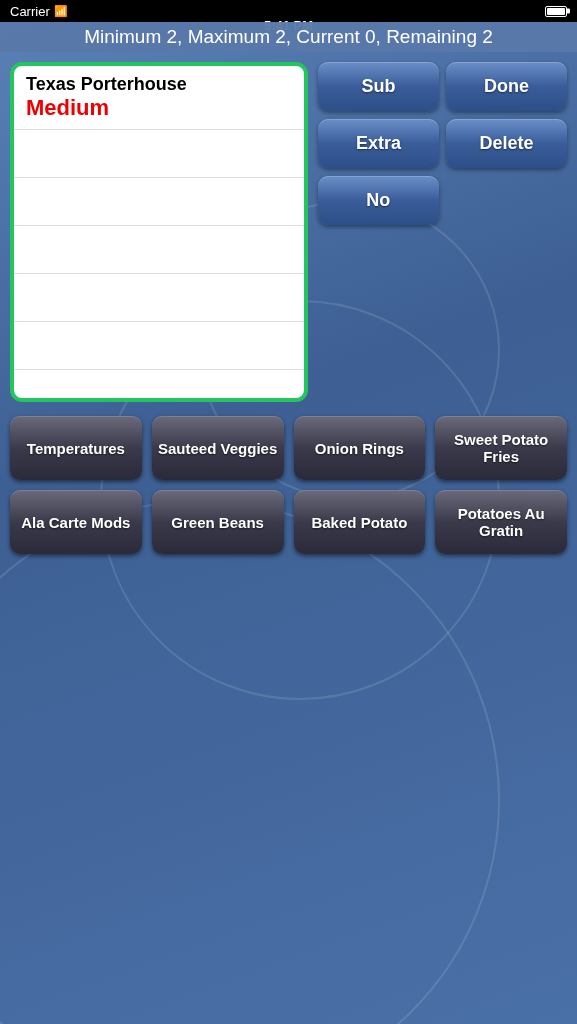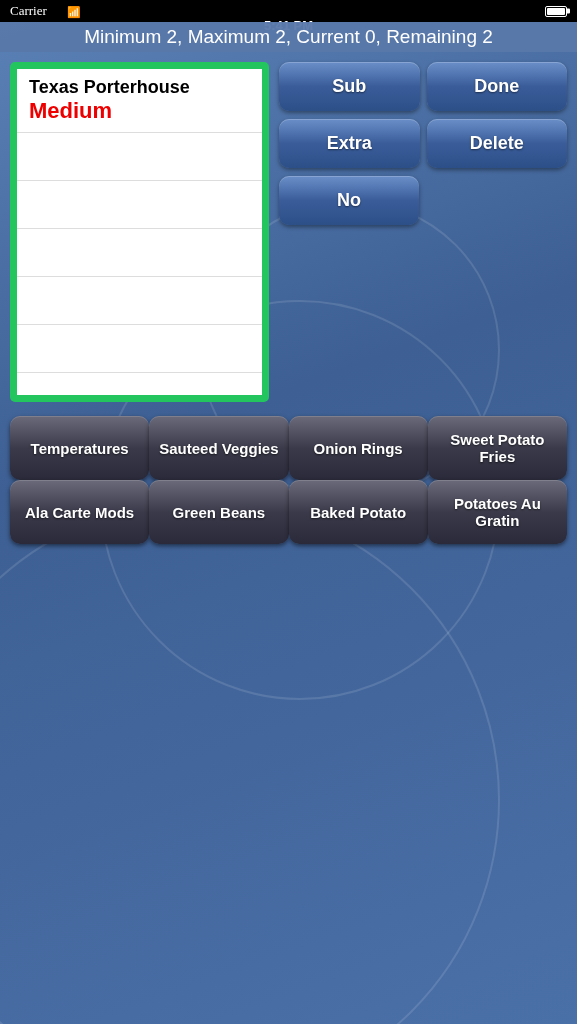--- a/index.html
+++ b/index.html
@@ -51,23 +51,22 @@
       justify-content: space-between;
       align-items: center;
       padding: 2px 10px;
       height: 22px;
       font-size: 13px;
       font-weight: 500;
     }
 
     .status-left {
       display: flex;
-      align-items: flex-end;
-      gap: 21px;
-      font-family: Liberation Serif, serif;
+      align-items: center;
+      gap: 5px;
     }
 
     .status-center {
       position: absolute;
       left: 50%;
       transform: translateX(-50%);
       font-size: 13px;
       font-weight: 600;
       margin-top: 28px;
     }
@@ -126,24 +125,24 @@
       position: relative;
       z-index: 10;
       padding: 10px;
       display: flex;
       gap: 10px;
     }
 
     
     .order-panel {
       background: #fff;
-      border-radius: 5px;
-      width: 259px;
+      border-radius: 12px;
+      width: 298px;
       min-height: 340px;
-      border: 7px solid #22c55e;
+      border: 4px solid #22c55e;
       overflow: hidden;
       flex-shrink: 0;
     }
 
     .order-item {
       padding: 8px 12px;
       border-bottom: 1px solid #ddd;
       min-height: 48px;
     }
 
@@ -200,21 +199,21 @@
     .category-section {
       position: relative;
       z-index: 10;
       padding: 0 10px;
       margin-top: 4px;
     }
 
     .category-grid {
       display: grid;
       grid-template-columns: repeat(4, 1fr);
-      gap: 0;
+      gap: 10px;
     }
 
     .category-btn {
       padding: 12px 6px;
       border-radius: 10px;
       border: none;
       cursor: pointer;
       font-size: 15px;
       font-weight: 600;
       color: #fff;

